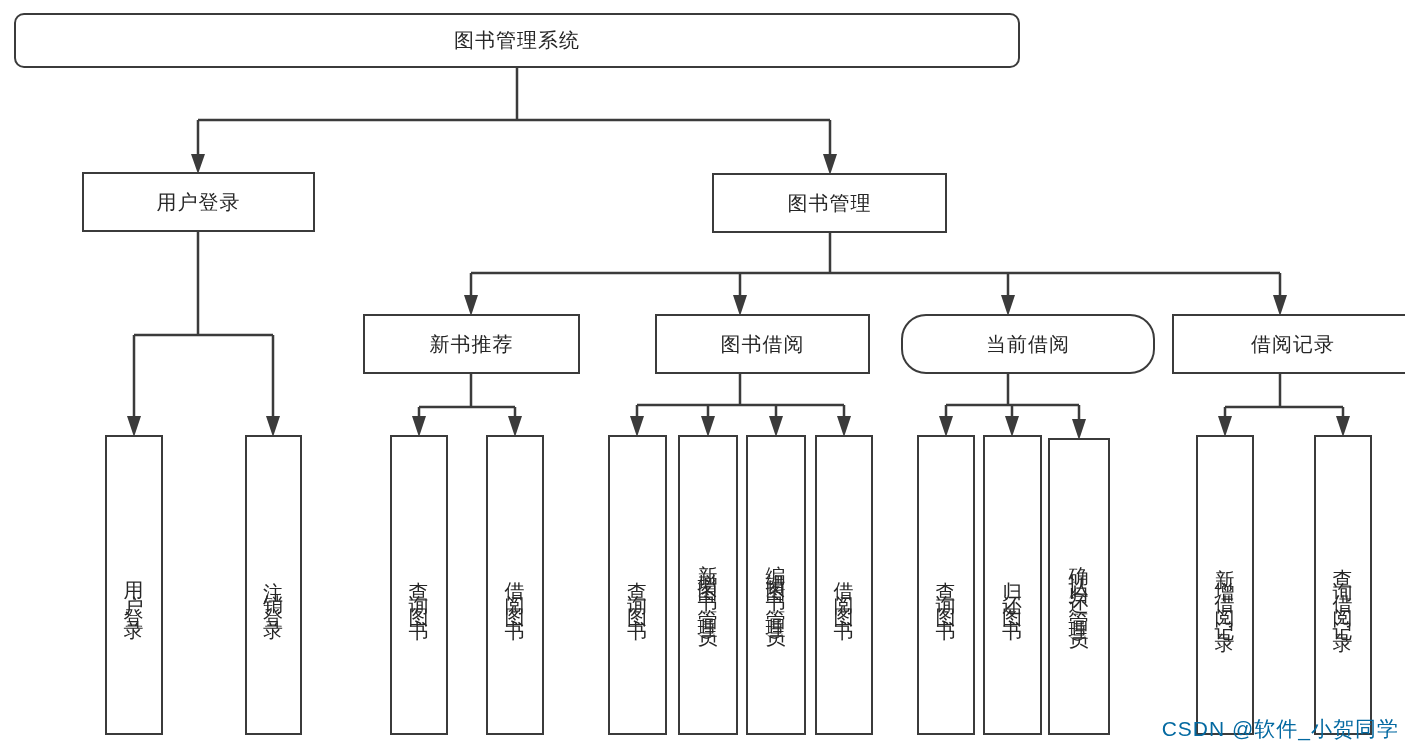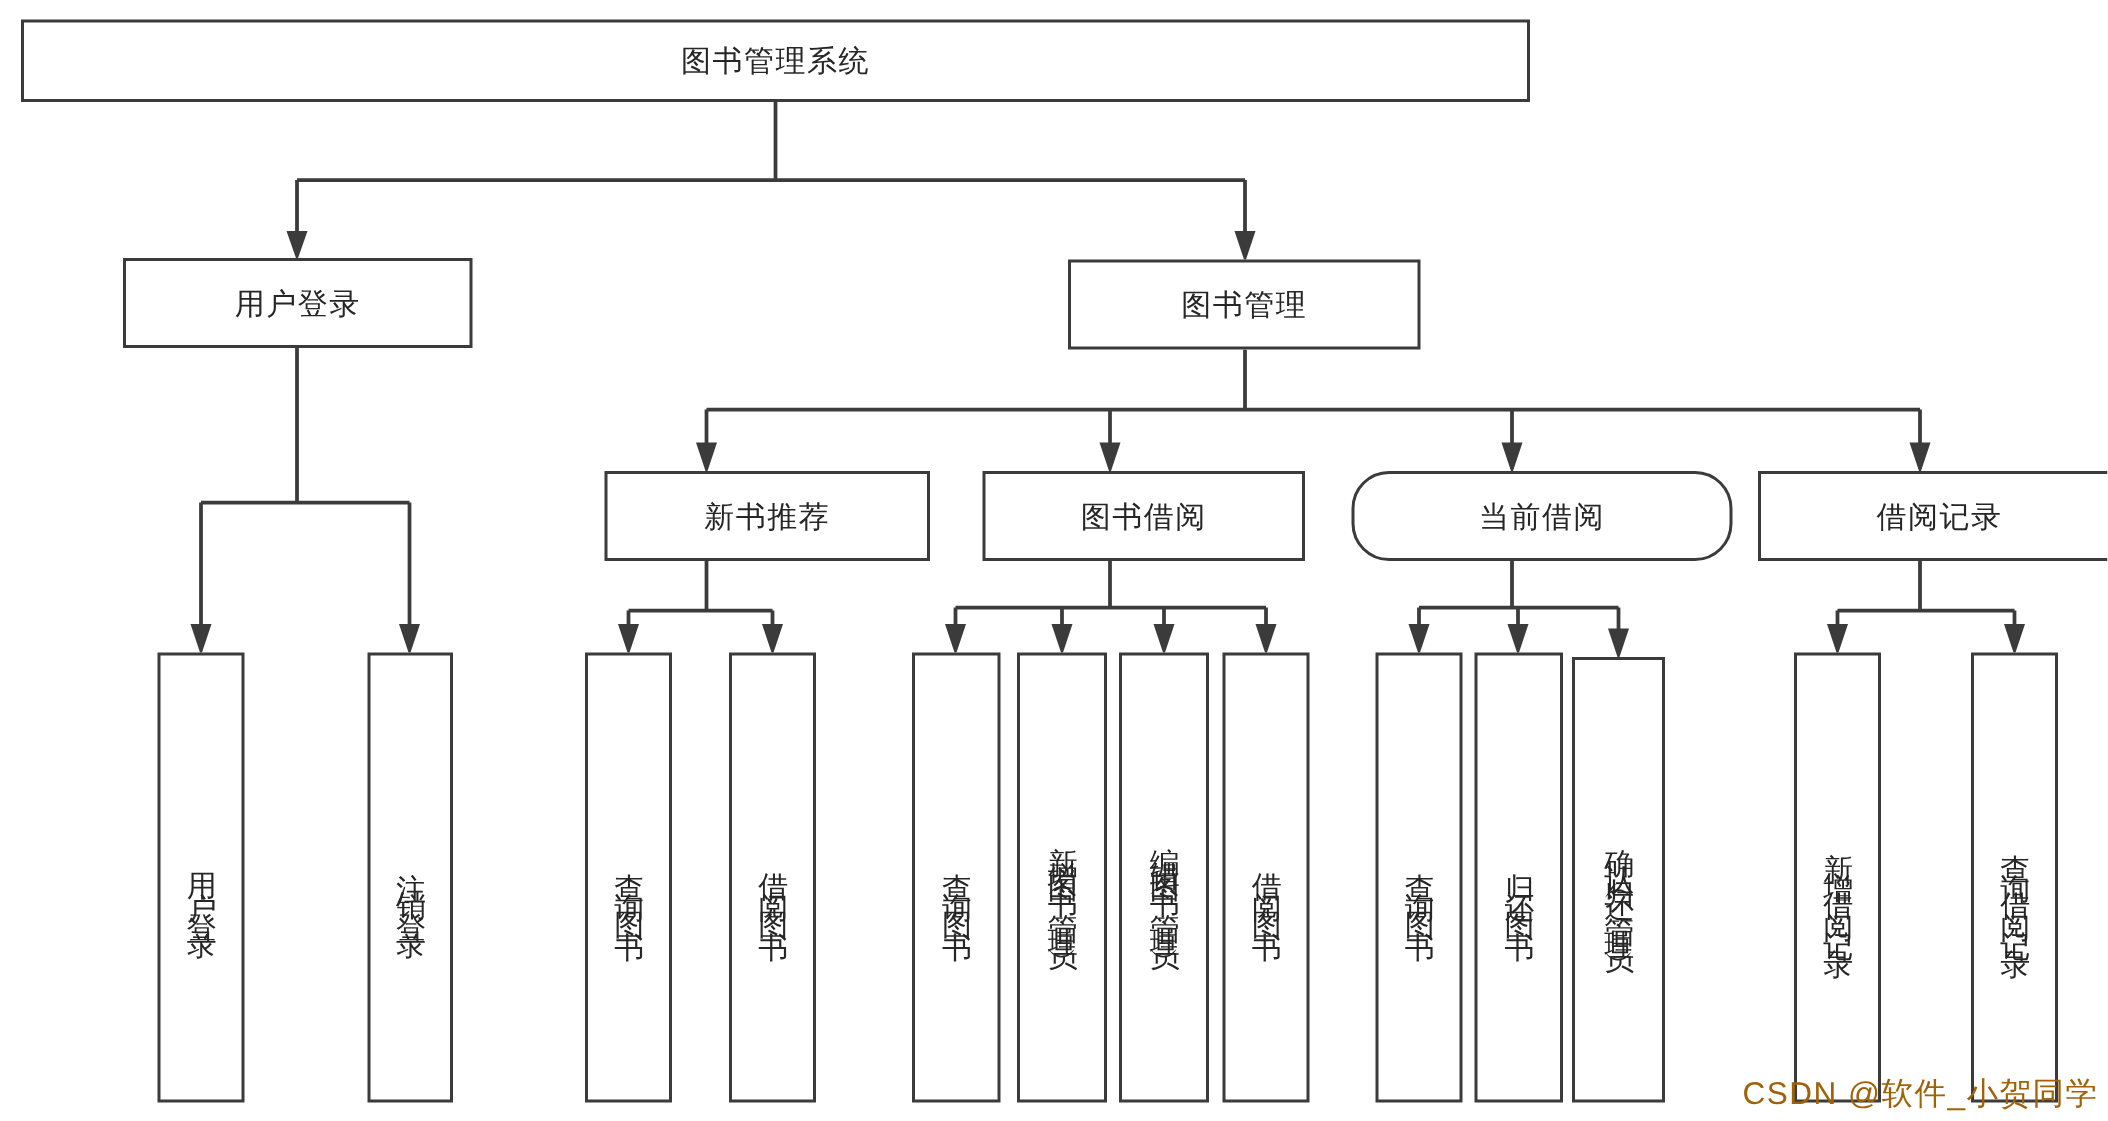--- a/index.html
+++ b/index.html
@@ -49,21 +49,21 @@
   }
   .leaf .v-label.tight {
     letter-spacing: 9px;
     padding-top: 9px;
   }
   #watermark {
     position: absolute;
     right: 6px;
     bottom: 4px;
     font-size: 21px;
-    color: #a16207;
+    color: #0369a1;
     letter-spacing: 1px;
     z-index: 5;
     white-space: nowrap;
   }
 </style>
 </head>
 <body>
 
 <div id="canvas">
 
@@ -100,32 +100,32 @@
       <polygon points="769,416 783,416 776,437"></polygon>
       <polygon points="837,416 851,416 844,437"></polygon>
       <polygon points="939,416 953,416 946,437"></polygon>
       <polygon points="1005,416 1019,416 1012,437"></polygon>
       <polygon points="1072,419 1086,419 1079,440"></polygon>
       <polygon points="1218,416 1232,416 1225,437"></polygon>
       <polygon points="1336,416 1350,416 1343,437"></polygon>
     </g>
   </svg>
 
-  <div class="node" style="left:14px; top:13px; width:1006px; height:55px;">
+  <div class="node" style="left:14px; top:13px; width:1006px; height:55px;border-radius:10px;">
     <span class="h-label">图书管理系统</span>
   </div>
 
   <div class="node" style="left:82px; top:172px; width:233px; height:60px;">
     <span class="h-label">用户登录</span>
   </div>
   <div class="node" style="left:712px; top:173px; width:235px; height:60px;text-align:center;">
     <span class="h-label">图书管理</span>
   </div>
 
-  <div class="node" style="left:363px; top:314px; width:217px; height:60px;margin-left:40px;">
+  <div class="node" style="left:363px; top:314px; width:217px; height:60px;">
     <span class="h-label">新书推荐</span>
   </div>
   <div class="node" style="left:655px; top:314px; width:215px; height:60px;">
     <span class="h-label">图书借阅</span>
   </div>
   <div class="node" style="left:901px; top:314px; width:254px; height:60px;border-radius:25px;">
     <span class="h-label">当前借阅</span>
   </div>
   <div class="node" style="left:1172px; top:314px; width:242px; height:60px;">
     <span class="h-label">借阅记录</span>

